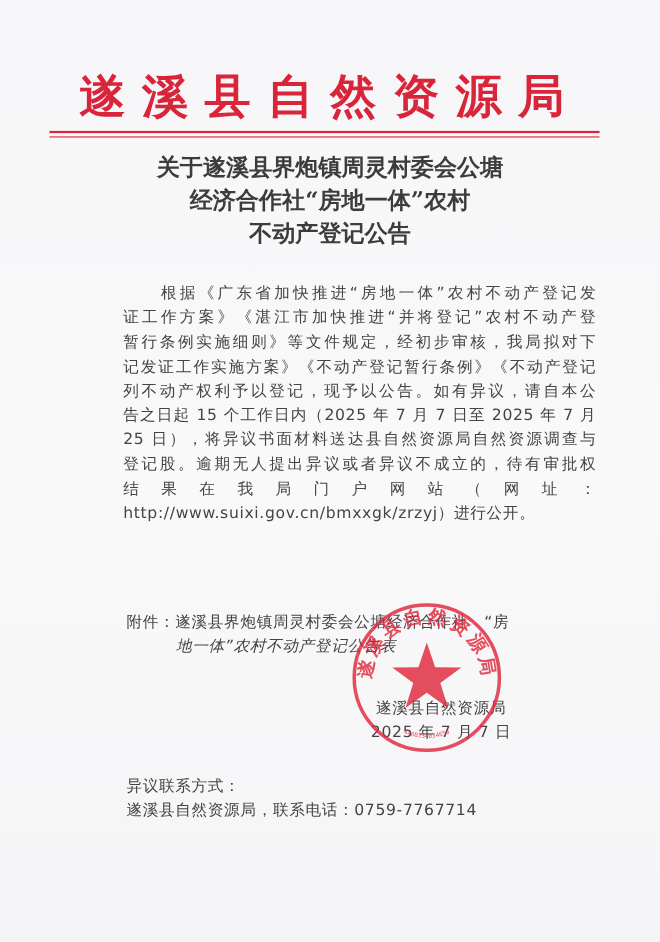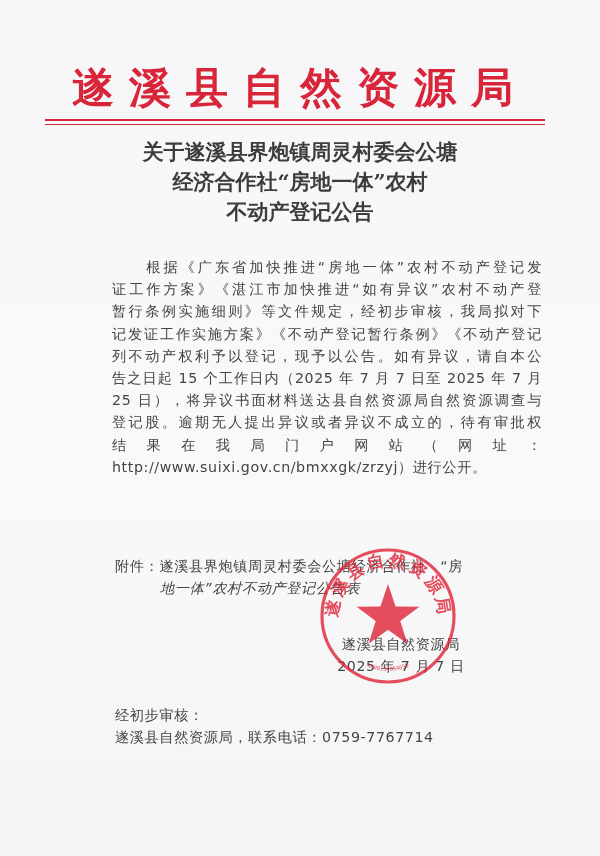--- a/index.html
+++ b/index.html
@@ -65,21 +65,21 @@
   <div class="rule-thin"></div>
 
   <div class="title">
     <div>关于遂溪县界炮镇周灵村委会公塘</div>
     <div>经济合作社“房地一体”农村</div>
     <div>不动产登记公告</div>
   </div>
 
   <div class="body-text">
     <span class="line">　　根据《广东省加快推进“房地一体”农村不动产登记发</span>
-    <span class="line">证工作方案》《湛江市加快推进“如有异议”农村不动产登</span>
+    <span class="line">证工作方案》《湛江市加快推进“并将登记”农村不动产登</span>
     <span class="line">暂行条例实施细则》等文件规定，经初步审核，我局拟对下</span>
     <span class="line">记发证工作实施方案》《不动产登记暂行条例》《不动产登记</span>
     <span class="line">列不动产权利予以登记，现予以公告。如有异议，请自本公</span>
     <span class="line">告之日起 15 个工作日内（2025 年 7 月 7 日至 2025 年 7 月</span>
     <span class="line">25 日），将异议书面材料送达县自然资源局自然资源调查与</span>
     <span class="line">登记股。逾期无人提出异议或者异议不成立的，待有审批权</span>
     <span class="line">结　果　在　我　局　门　户　网　站　（　网　址　：</span>
     <span class="line last">http://www.suixi.gov.cn/bmxxgk/zrzyj）进行公开。</span>
   </div>
 
@@ -102,17 +102,17 @@
     <polygon fill="#e0283c" points="70,38 77.6,60.5 101.4,60.8 82.3,75 89.4,97.7 70,83.8 50.6,97.7 57.7,75 38.6,60.8 62.4,60.5"></polygon>
     <text font-family="DejaVu Serif, serif" font-size="17" font-weight="bold" fill="#e0283c" letter-spacing="3">
       <textPath href="#sealArc" startOffset="50%" text-anchor="middle">遂溪县自然资源局</textPath>
     </text>
     <text font-family="DejaVu Sans Mono, monospace" font-size="5.5" fill="#e0283c">
       <textPath href="#serialArc" startOffset="50%" text-anchor="middle">4408234034650</textPath>
     </text>
   </svg>
 
   <div class="contact">
-    <div>经初步审核：</div>
+    <div>异议联系方式：</div>
     <div>遂溪县自然资源局，联系电话：0759-7767714</div>
   </div>
 
 </div>
 
 </body></html>

